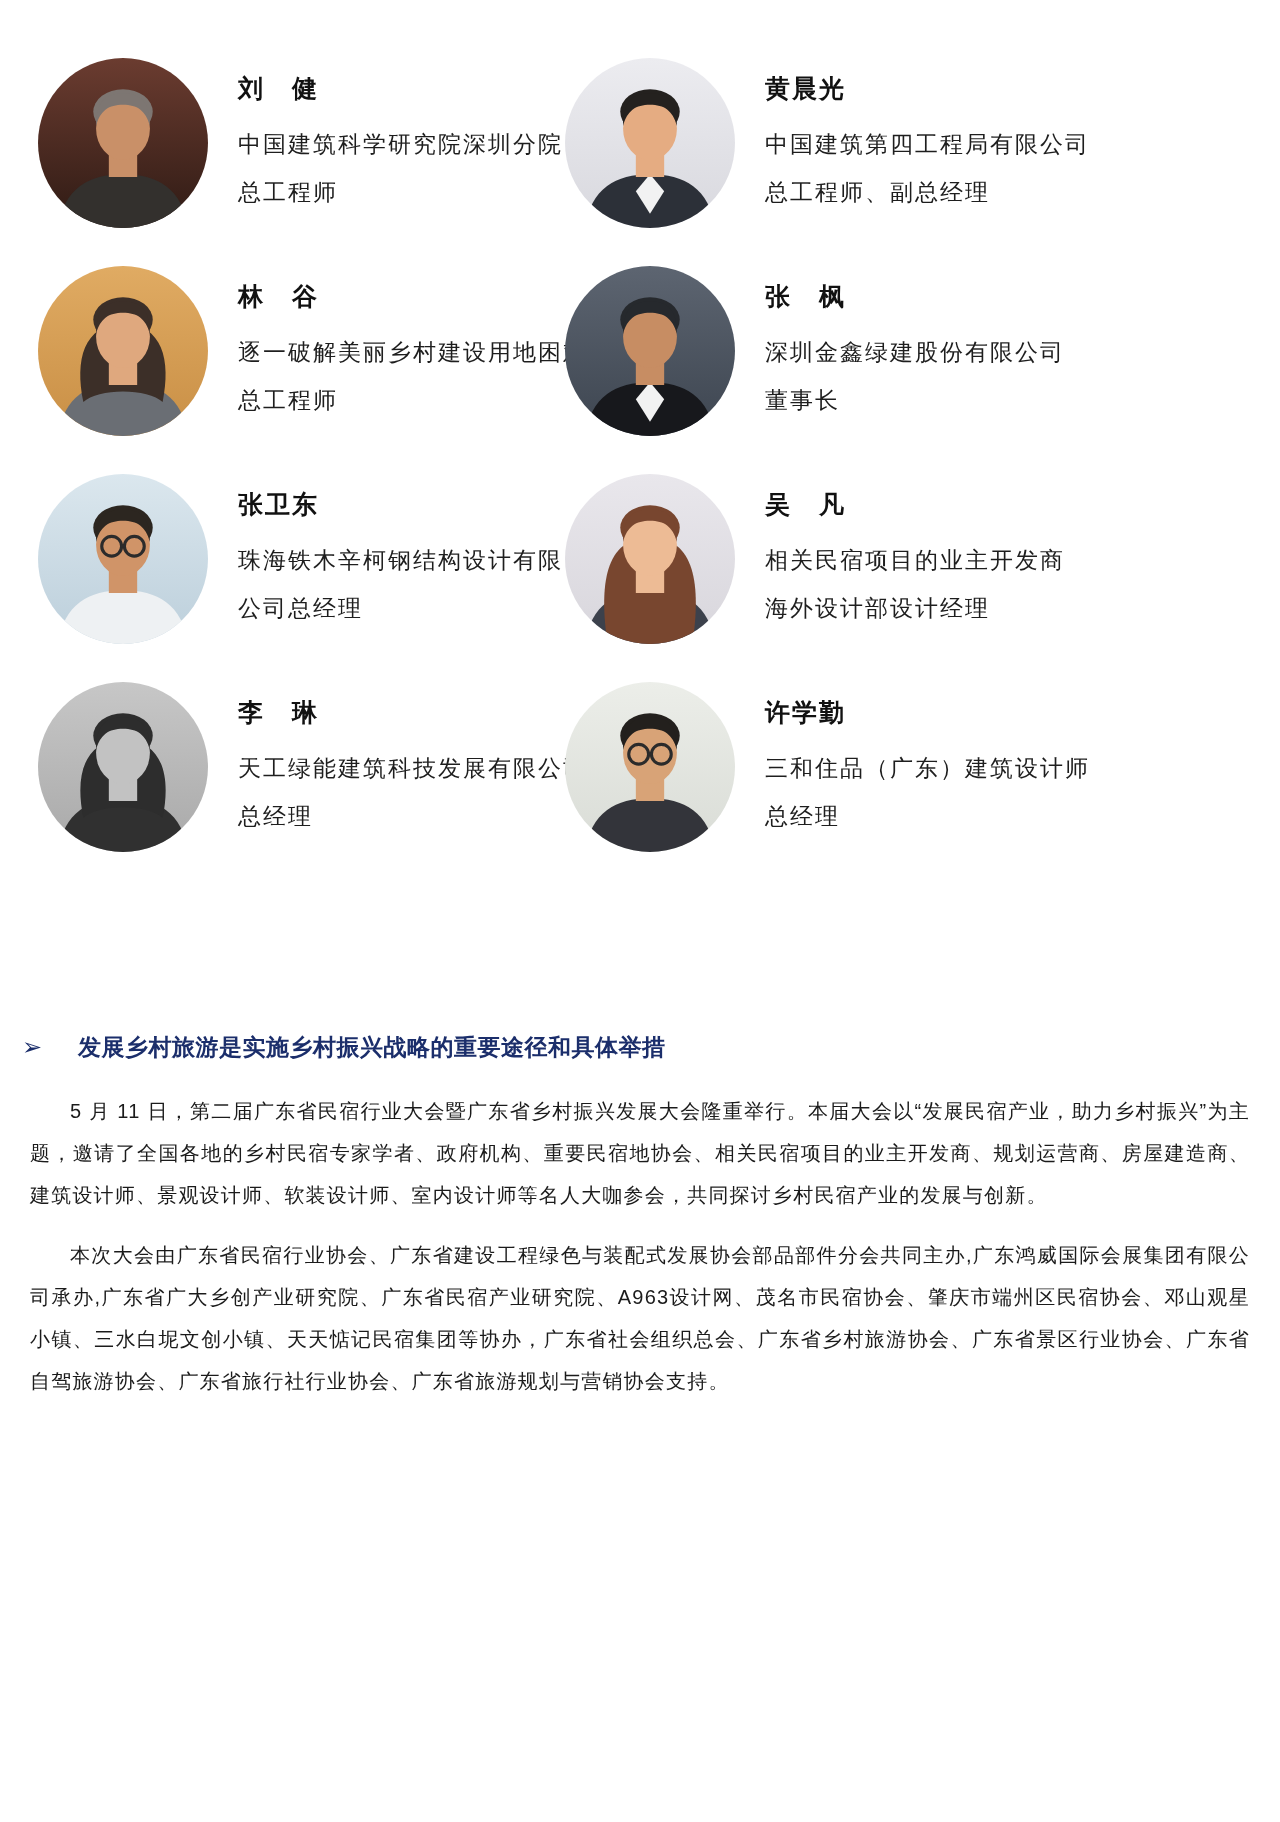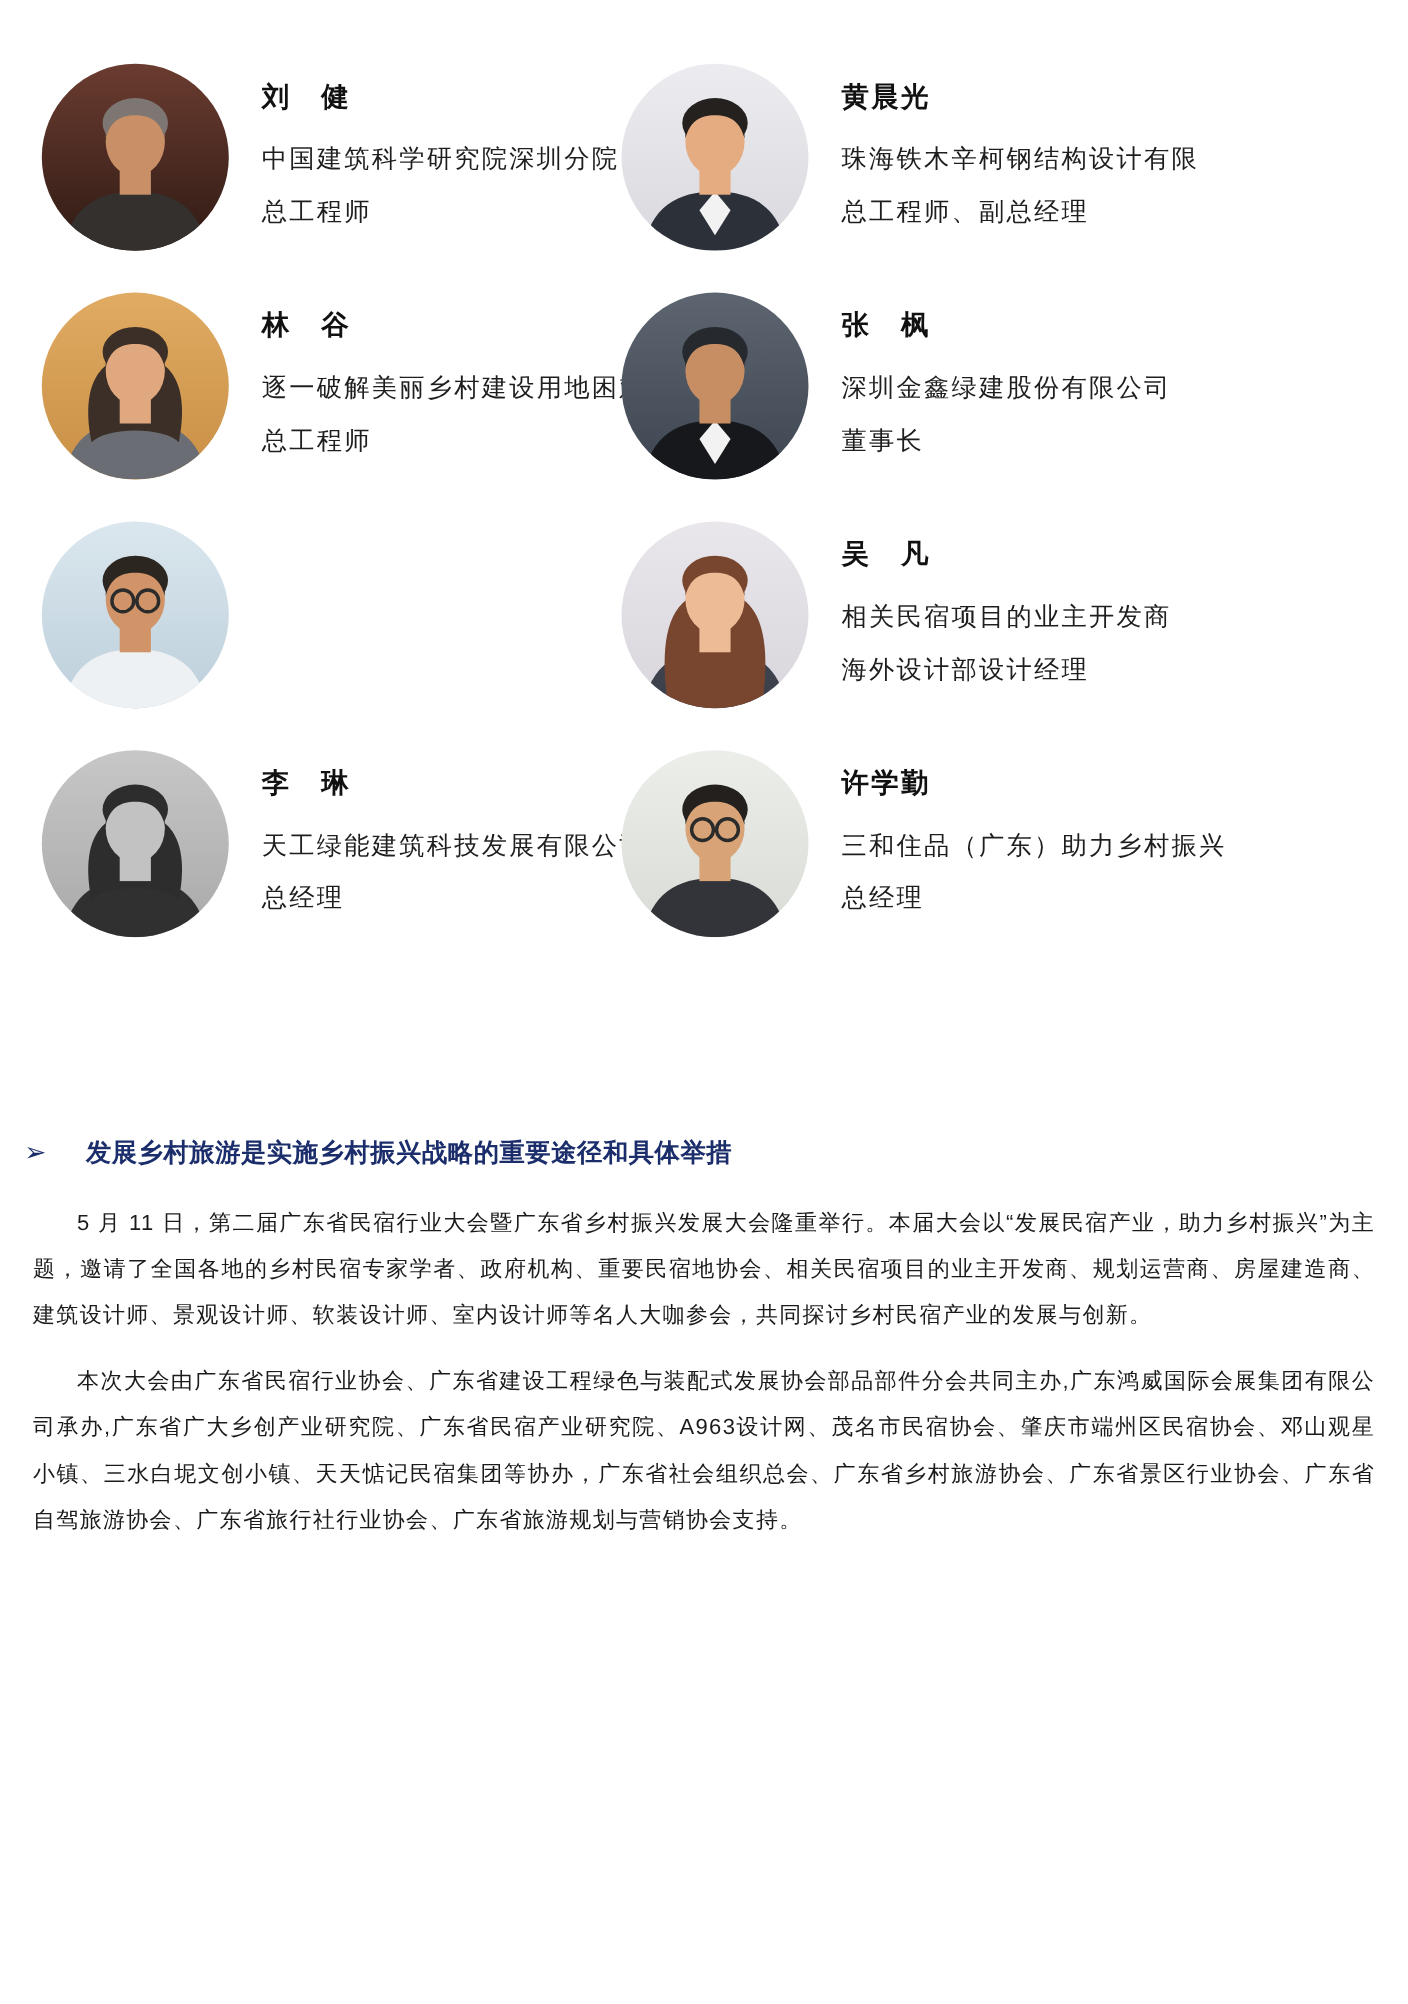--- a/index.html
+++ b/index.html
@@ -135,21 +135,21 @@
           <path class="fringe" d="M41,48 C41,30 48,25 60,25 C72,25 79,30 79,48 C76,37 70,33 60,33 C50,33 44,37 41,48 Z" fill="var(--hair)"></path>
           <g class="glasses" stroke="#2b2b2b" stroke-width="2.2" fill="none">
             <circle cx="52" cy="51" r="7"></circle>
               <circle cx="68" cy="51" r="7"></circle>
               <path d="M58.5,51 h3"></path>
           </g>
         </svg>
       </div>
       <div class="info">
         <div class="spk-name">黄晨光</div>
-        <div class="spk-line">珠海铁木辛柯钢结构设计有限</div>
+        <div class="spk-line">中国建筑第四工程局有限公司</div>
         <div class="spk-line">总工程师、副总经理</div>
       </div>
     </div>
 
     <div class="card">
       <div class="avatar hs-bob" aria-label="woman-short-hair-portrait" style="background: linear-gradient(rgb(224, 171, 99) 0%, rgb(201, 143, 69) 100%); --hair: #3c2f28; --skin: #dfa87e; --shirt: #6a6e74;">
         <svg viewBox="0 0 120 120">
           <ellipse class="hair-top" cx="60" cy="38" rx="21" ry="16" fill="var(--hair)"></ellipse>
           <path class="shoulders" d="M14,120 C18,92 36,82 60,82 C84,82 102,92 106,120 Z" fill="var(--shirt)"></path>
           <path class="collar" d="M60,82 L50,94 L60,110 L70,94 Z" fill="#f2f2f2"></path>
@@ -208,20 +208,25 @@
           <rect class="neck" x="50" y="64" width="20" height="20" fill="var(--skin)"></rect>
           <ellipse class="face" cx="60" cy="50" rx="19" ry="22" fill="var(--skin)"></ellipse>
           <path class="fringe" d="M41,48 C41,30 48,25 60,25 C72,25 79,30 79,48 C76,37 70,33 60,33 C50,33 44,37 41,48 Z" fill="var(--hair)"></path>
           <g class="glasses" stroke="#2b2b2b" stroke-width="2.2" fill="none">
             <circle cx="52" cy="51" r="7"></circle>
               <circle cx="68" cy="51" r="7"></circle>
               <path d="M58.5,51 h3"></path>
           </g>
         </svg>
       </div>
+      <div class="info">
+        <div class="spk-name">张卫东</div>
+        <div class="spk-line">珠海铁木辛柯钢结构设计有限</div>
+        <div class="spk-line">公司总经理</div>
+      </div>
     </div>
 
     <div class="card">
       <div class="avatar hs-long" aria-label="woman-long-brown-hair-portrait" style="background: linear-gradient(rgb(233, 231, 236) 0%, rgb(216, 214, 220) 100%); --hair: #78462f; --skin: #edbb95; --shirt: #3c414c;">
         <svg viewBox="0 0 120 120">
           <ellipse class="hair-top" cx="60" cy="38" rx="21" ry="16" fill="var(--hair)"></ellipse>
           <path class="shoulders" d="M14,120 C18,92 36,82 60,82 C84,82 102,92 106,120 Z" fill="var(--shirt)"></path>
           <path class="collar" d="M60,82 L50,94 L60,110 L70,94 Z" fill="#f2f2f2"></path>
           <path class="sidehair-long" d="M30,120 C24,78 28,46 60,44 C92,46 96,78 90,120 Z" fill="var(--hair)"></path>
           <path class="sidehair-bob" d="M32,96 C26,66 32,42 60,40 C88,42 94,66 88,96 C78,86 42,86 32,96 Z" fill="var(--hair)"></path>
@@ -280,21 +285,21 @@
           <path class="fringe" d="M41,48 C41,30 48,25 60,25 C72,25 79,30 79,48 C76,37 70,33 60,33 C50,33 44,37 41,48 Z" fill="var(--hair)"></path>
           <g class="glasses" stroke="#2b2b2b" stroke-width="2.2" fill="none">
             <circle cx="52" cy="51" r="7"></circle>
               <circle cx="68" cy="51" r="7"></circle>
               <path d="M58.5,51 h3"></path>
           </g>
         </svg>
       </div>
       <div class="info">
         <div class="spk-name">许学勤</div>
-        <div class="spk-line">三和住品（广东）助力乡村振兴</div>
+        <div class="spk-line">三和住品（广东）建筑设计师</div>
         <div class="spk-line">总经理</div>
       </div>
     </div>
   </section>
 
   <section class="article">
     <div class="heading" style="color: rgb(27, 46, 107);">
       <span class="bullet">➢</span>
       <span class="heading-title">发展乡村旅游是实施乡村振兴战略的重要途径和具体举措</span>
     </div>

